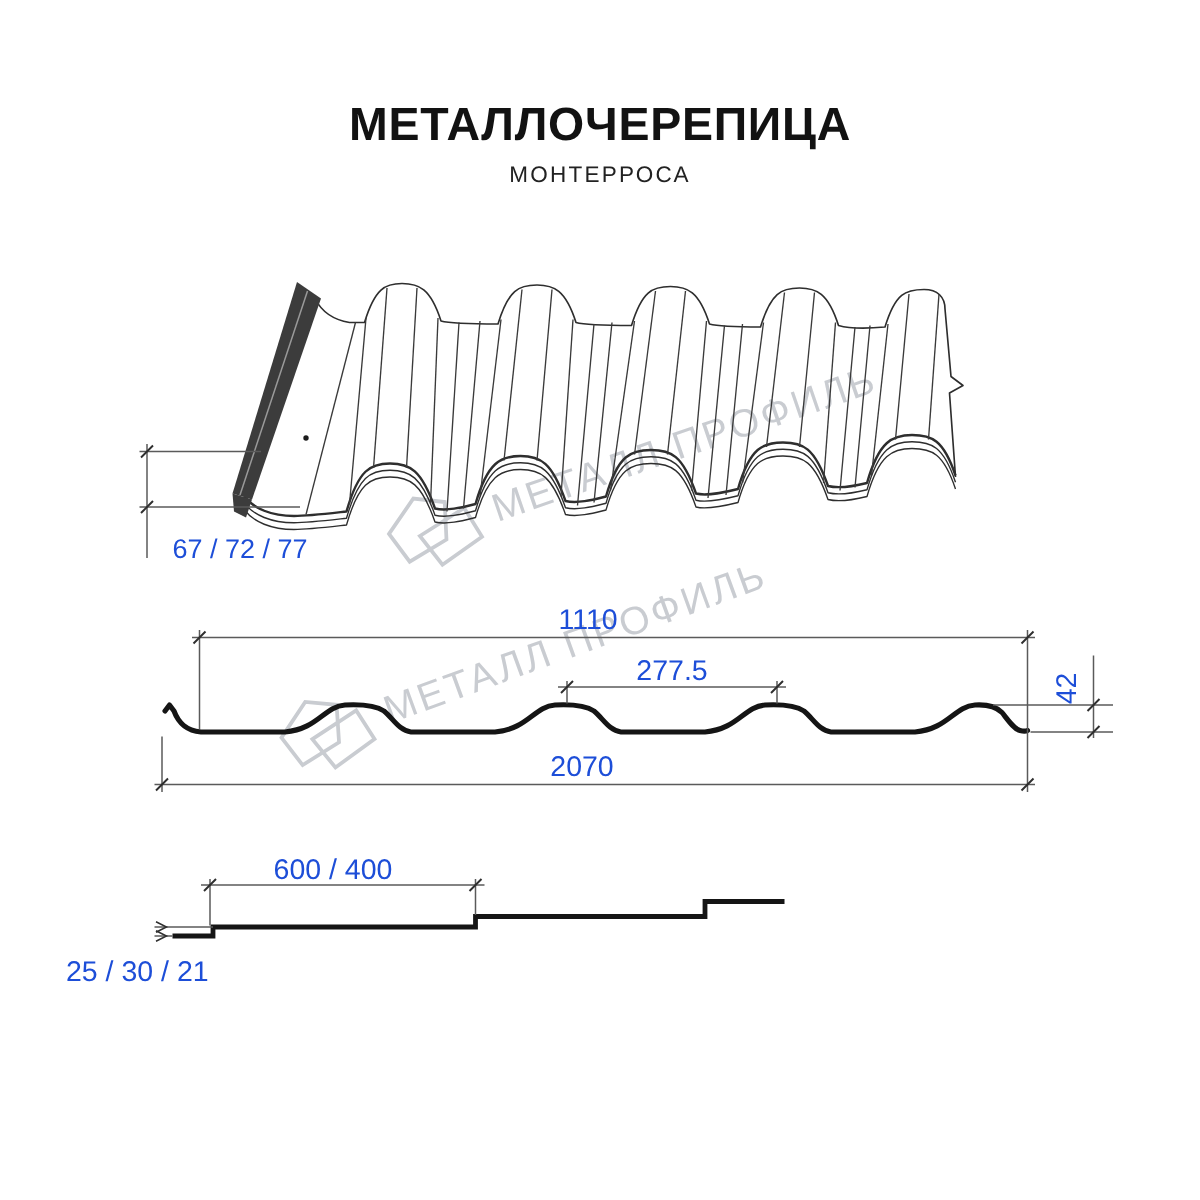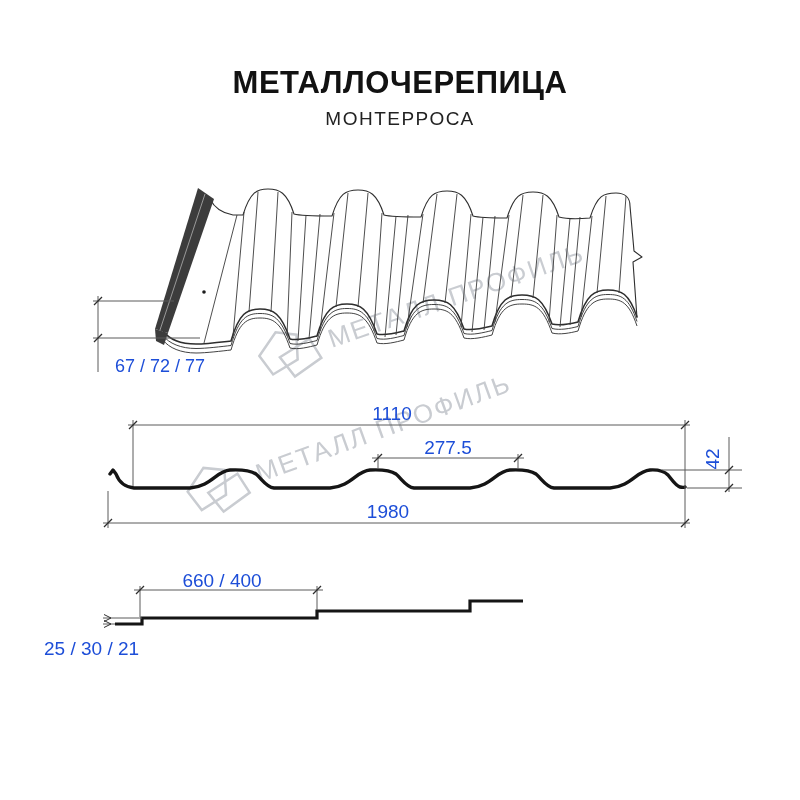--- a/index.html
+++ b/index.html
@@ -5,21 +5,21 @@
   html,body{margin:0;padding:0;background:#fff;}
   .canvas{
     position:relative;width:800px;height:800px;background:#ffffff;
     font-family:"Liberation Sans", sans-serif;overflow:hidden;
   }
   .header{position:absolute;top:66px;left:0;width:800px;text-align:center;z-index:5;}
   .title{
     font-size:31px;font-weight:700;letter-spacing:.5px;color:#121212;line-height:1.1;
   }
   .subtitle{
-    margin-top:8px;font-size:19px;font-weight:400;letter-spacing:1.5px;color:#222;
+    margin-top:8px;font-size:15px;font-weight:400;letter-spacing:1.5px;color:#222;
   }
   .art{position:absolute;left:0;top:0;z-index:3;}
   .dim-label{
     position:absolute;z-index:4;font-size:19px;color:#1d4ed8;white-space:nowrap;
   }
   .dim-label.center{transform:translateX(-50%);}
   .dim-label.rot{transform:rotate(-90deg);transform-origin:center;}
   .small{font-size:18px;}
   .watermark{
     position:absolute;z-index:1;display:flex;align-items:center;gap:10px;
@@ -213,19 +213,19 @@
   </svg>
 
   <span class="dim-label small" style="left:115px;top:356px;">67 / 72 / 77</span>
 
   <span class="dim-label center" style="left:392px;top:403px;">1110</span>
 
   <span class="dim-label center" style="left:448px;top:437px;">277.5</span>
 
   <span class="dim-label rot" style="left:702px;top:448px;">42</span>
 
-  <span class="dim-label center" style="left:388px;top:501px;">1980</span>
-
-  <span class="dim-label center" style="left:222px;top:570px;">660 / 400</span>
+  <span class="dim-label center" style="left:388px;top:501px;">2070</span>
+
+  <span class="dim-label center" style="left:222px;top:570px;">600 / 400</span>
 
   <span class="dim-label" style="left:44px;top:638px;">25 / 30 / 21</span>
 
 </div>
 
 </body></html>

